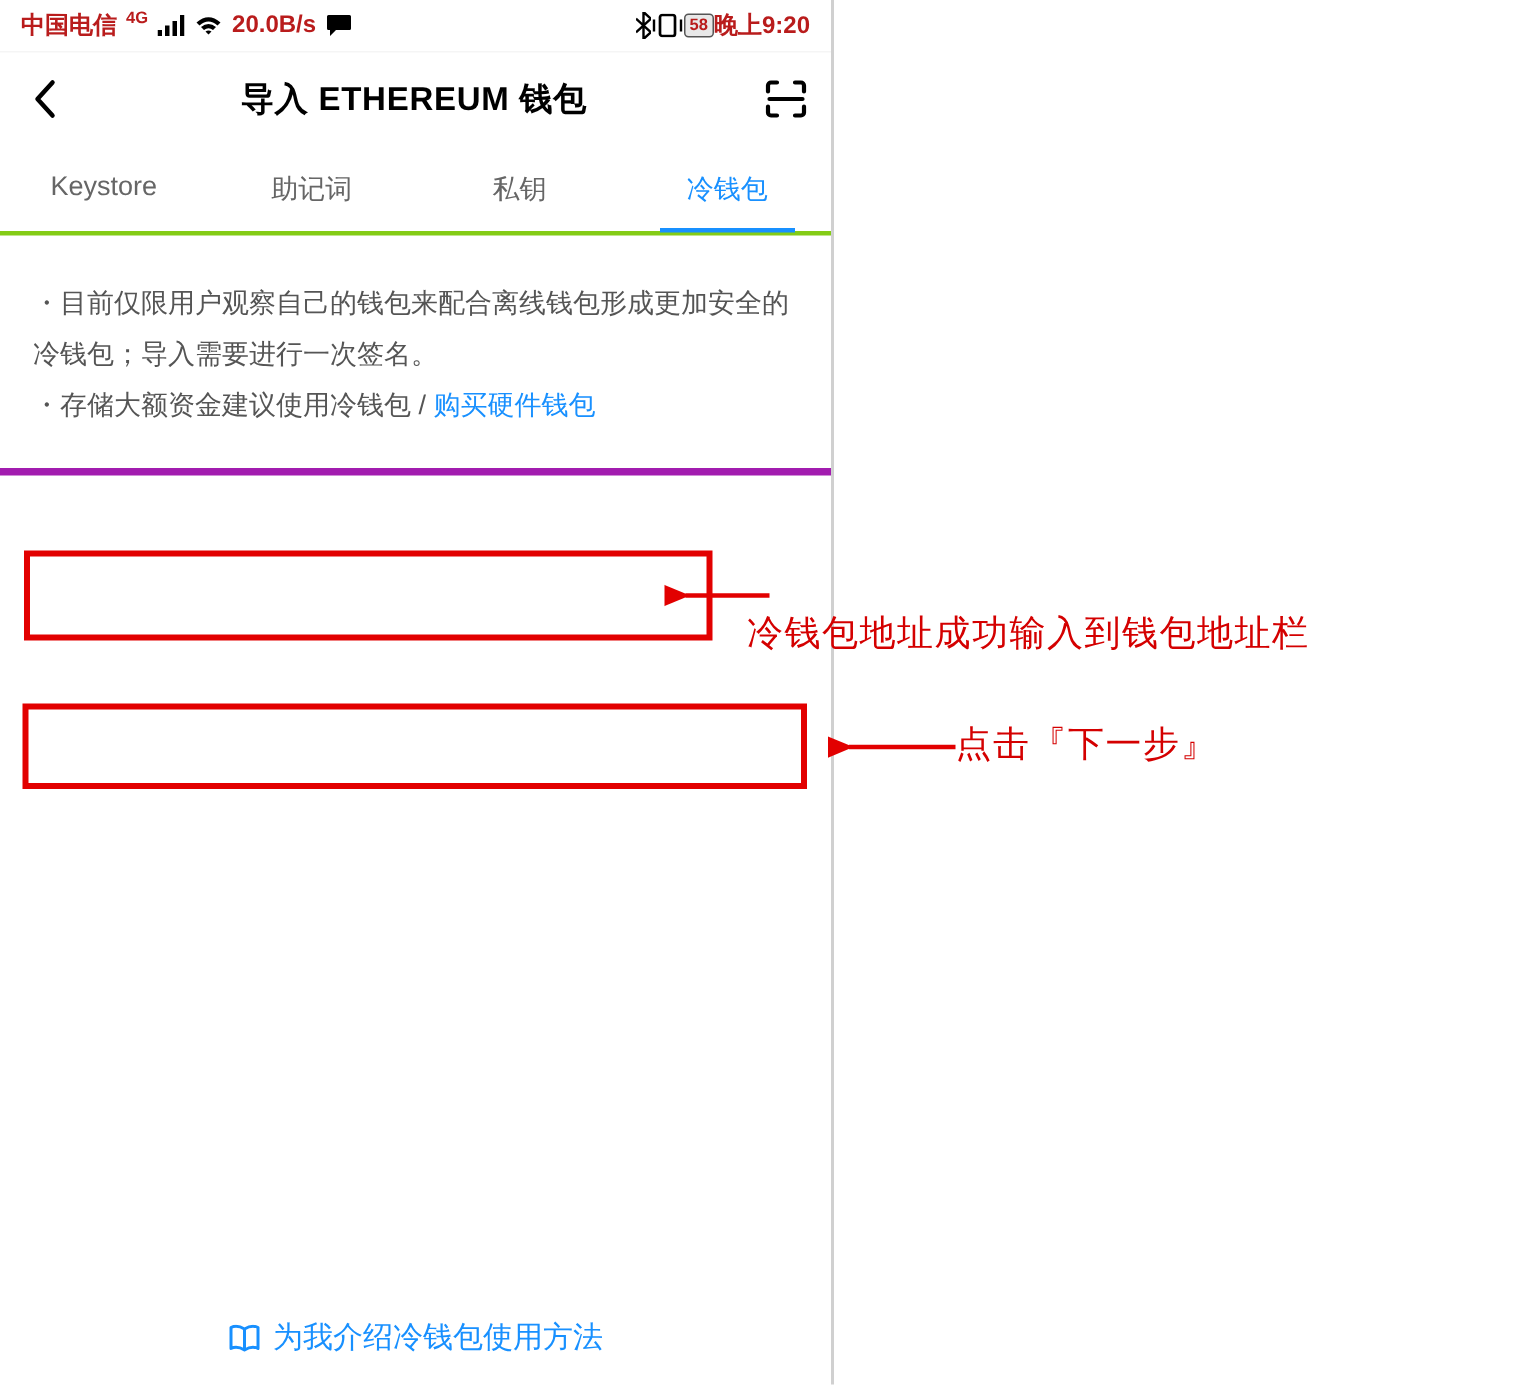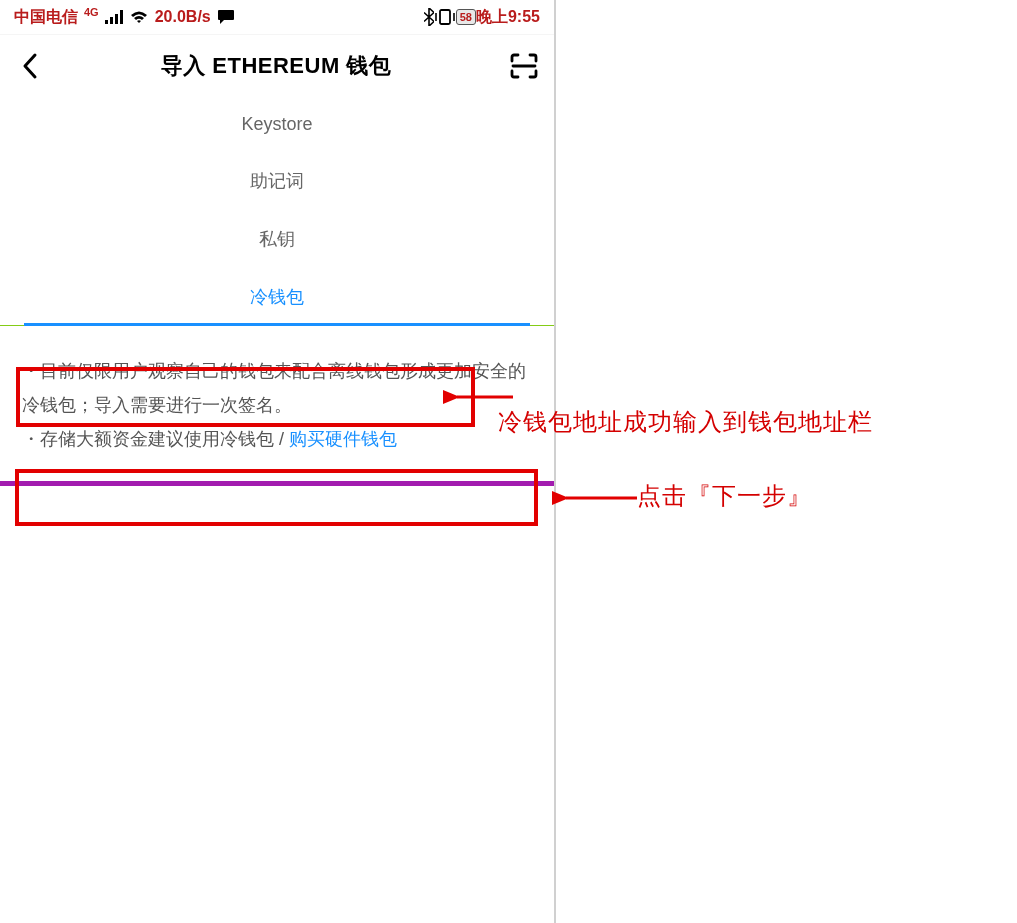--- a/index.html
+++ b/index.html
@@ -45,22 +45,21 @@
       justify-content: space-between;
       padding: 0 16px;
       border-top: 1px solid #f5f5f5;
       gap: 16px;
     }
     .back { font-size: 30px; font-weight: 300; color: #000; cursor: pointer; padding: 4px; }
     .nav-title { font-size: 22px; font-weight: 700; color: #000; letter-spacing: 0.5px; }
     .scan { display: inline-flex; cursor: pointer; }
     .tabs {
       display: flex;
-      border-bottom: 1px solid #84cc16;
-      flex-direction: column;
+      border-bottom: 3px solid #84cc16;
     }
     .tab {
       flex: 1;
       text-align: center;
       padding: 18px 0 16px;
       font-size: 18px;
       color: #666;
       cursor: pointer;
       position: relative;
     }
@@ -171,21 +170,21 @@
       <span class="vib-icon">
         <svg width="22" height="16" viewBox="0 0 22 16">
             <rect x="6" y="1" width="10" height="14" rx="1.5" fill="none" stroke="#000" stroke-width="1.8"></rect>
             <line x1="2" y1="4" x2="2" y2="12" stroke="#000" stroke-width="1.6"></line>
             <line x1="20" y1="4" x2="20" y2="12" stroke="#000" stroke-width="1.6"></line>
           </svg>
       </span>
       <span class="battery">
           <span>58</span>
         </span>
-      <span>晚上9:55</span>
+      <span>晚上9:20</span>
     </div>
   </div>
 
   <div class="nav">
     <span class="back">
       <svg width="18" height="28" viewBox="0 0 18 28">
           <path d="M15 3 L5 14 L15 25" stroke="#000" stroke-width="3" fill="none" stroke-linecap="round" stroke-linejoin="round"></path>
         </svg>
     </span>
     <span class="nav-title">导入 ETHEREUM 钱包</span>
@@ -205,20 +204,27 @@
   </div>
 
   <div class="info">
     <div>・目前仅限用户观察自己的钱包来配合离线钱包形成更加安全的冷钱包；导入需要进行一次签名。</div>
     <div>
       <span>・存储大额资金建议使用冷钱包 / </span><a href="#">购买硬件钱包</a>
     </div>
   </div>
 
 
+  <div class="bottom-link">
+    <span class="book">
+      <svg width="22" height="20" viewBox="0 0 22 20">
+          <path d="M11 3 Q6 0 2 2 v14 Q6 14 11 17 Q16 14 20 16 V2 Q16 0 11 3 Z M11 3 v14" fill="none" stroke="#1890ff" stroke-width="2" stroke-linejoin="round"></path>
+        </svg>
+    </span><span>为我介绍冷钱包使用方法</span>
+  </div>
 
   <div class="highlight-box highlight-input"></div>
   <div class="highlight-box highlight-btn"></div>
 
 </div>
 
 <svg class="annot arrow1" style="position:absolute;left:443px;top:383px;" width="75" height="28">
   <defs>
       <marker id="ah1" markerWidth="12" markerHeight="10" refX="1" refY="5" orient="auto">
         <polygon points="12,0 0,5 12,10" fill="#e20000"></polygon>

